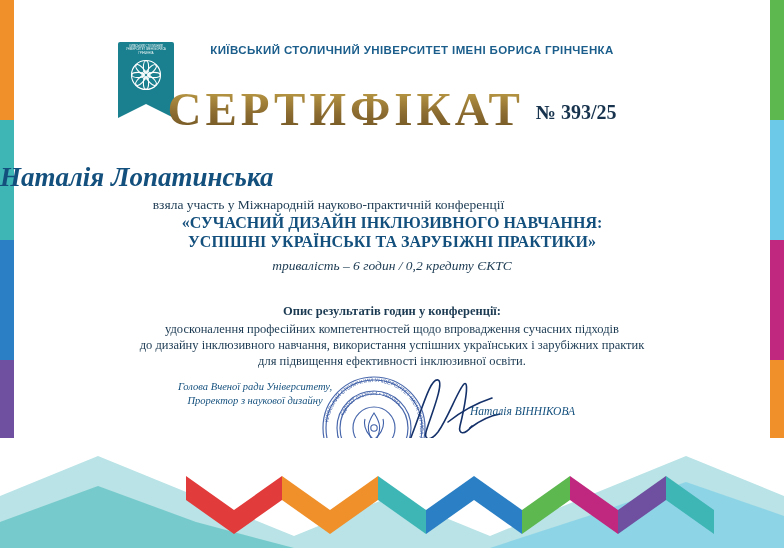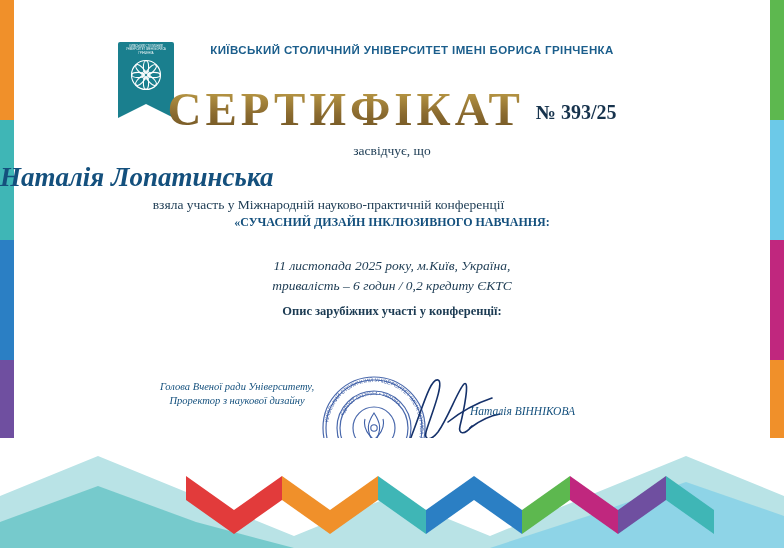--- a/index.html
+++ b/index.html
@@ -154,21 +154,21 @@
     font-size: 13.5px;
     color: #1b3a52;
   }
 
   .conf-title {
     position: absolute;
     top: 213px;
     left: 0;
     width: 784px;
     text-align: center;
-    font-size: 12px;
+    font-size: 16px;
     font-weight: bold;
     color: #14507d;
     line-height: 19px;
   }
 
   .details {
     position: absolute;
     top: 256px;
     left: 0;
     width: 784px;
@@ -196,21 +196,21 @@
     width: 784px;
     text-align: center;
     font-size: 12.5px;
     color: #1b3a52;
     line-height: 16px;
   }
 
   
   .sign-left {
     position: absolute;
-    left: 142px;
+    left: 160px;
     top: 380px;
     width: 190px;
     text-align: center;
     font-size: 10.5px;
     font-style: italic;
     color: #14507d;
     line-height: 13.5px;
   }
   .sign-name {
     position: absolute;
@@ -287,36 +287,40 @@
   </div>
 
   <div class="header">
     <div class="univ-line">КИЇВСЬКИЙ СТОЛИЧНИЙ УНІВЕРСИТЕТ ІМЕНІ БОРИСА ГРІНЧЕНКА</div>
   </div>
 
   <div class="title-row">
     <span class="title">СЕРТИФІКАТ</span><span class="title-no">№ 393/25</span>
   </div>
 
-  <div class="certifies">засвідчує, що</div>
 
   <div class="recipient">Наталія Лопатинська</div>
 
   <div class="participation">взяла участь у Міжнародній науково-практичній конференції</div>
 
   <div class="conf-title">
     <div>«СУЧАСНИЙ ДИЗАЙН ІНКЛЮЗИВНОГО НАВЧАННЯ:</div>
+    <div>УСПІШНІ УКРАЇНСЬКІ ТА ЗАРУБІЖНІ ПРАКТИКИ»</div>
   </div>
 
   <div class="details">
-    <div>11 листопада 2025 року, м.Київ, Україна,</div>
     <div>тривалість – 6 годин / 0,2 кредиту ЄКТС</div>
   </div>
 
-  <div class="results-title">Опис зарубіжних участі у конференції:</div>
+  <div class="results-title">Опис результатів годин у конференції:</div>
+  <div class="results-body">
+    <div>удосконалення професійних компетентностей щодо впровадження сучасних підходів</div>
+    <div>до дизайну інклюзивного навчання, використання успішних українських і зарубіжних практик</div>
+    <div>для підвищення ефективності інклюзивної освіти.</div>
+  </div>
 
   <div class="sign-left">
     <div>Голова Вченої ради Університету,</div>
     <div>Проректор з наукової дизайну</div>
   </div>
 
   <svg class="seal" viewBox="0 0 112 112">
     <defs>
       <path id="sealOuterPath" d="M 56,56 m -46,0 a 46,46 0 1,1 92,0 a 46,46 0 1,1 -92,0"></path>
       <path id="sealInnerPath" d="M 56,56 m -33,0 a 33,33 0 1,1 66,0 a 33,33 0 1,1 -66,0"></path>

